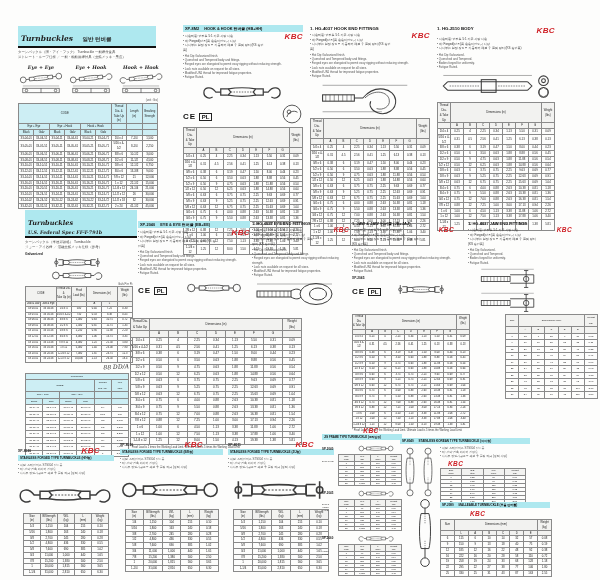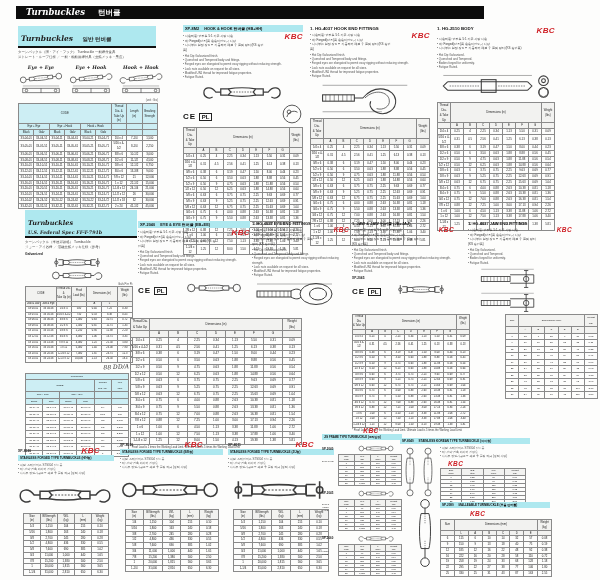--- a/index.html
+++ b/index.html
@@ -166,24 +166,20 @@
         <line x1="22" y1="3.5" x2="22" y2="8.5"></line>
         <circle cx="6" cy="6" r="1.4"></circle>
           <circle cx="38" cy="6" r="1.4"></circle>
       </g>
     </symbol>
   </defs>
 </svg>
 
 <div class="page">
 
-  <div class="banner">
-    <span>Turnbuckles</span>
-    <span class="kr">턴버클</span>
-  </div>
 
   <div class="panel" style="left:18px;top:26px;width:148px;">
     <div class="genhead" style="width:132px;">
       <span class="t">Turnbuckles</span>
       <span class="s">일반 턴버클</span>
     </div>
     <div class="spec">ターンバックル（胴・アイ・フック）  Turnbuckle 一般締付金具</div>
     <div class="spec" style="margin-top:0;">ストレート・ループ仕様 ／ 一般・船舶用締付具（亜鉛メッキ・黒皮）</div>
     <div class="cols" style="margin-top:4px;width:146px;">
       <div style="width:46px;">

